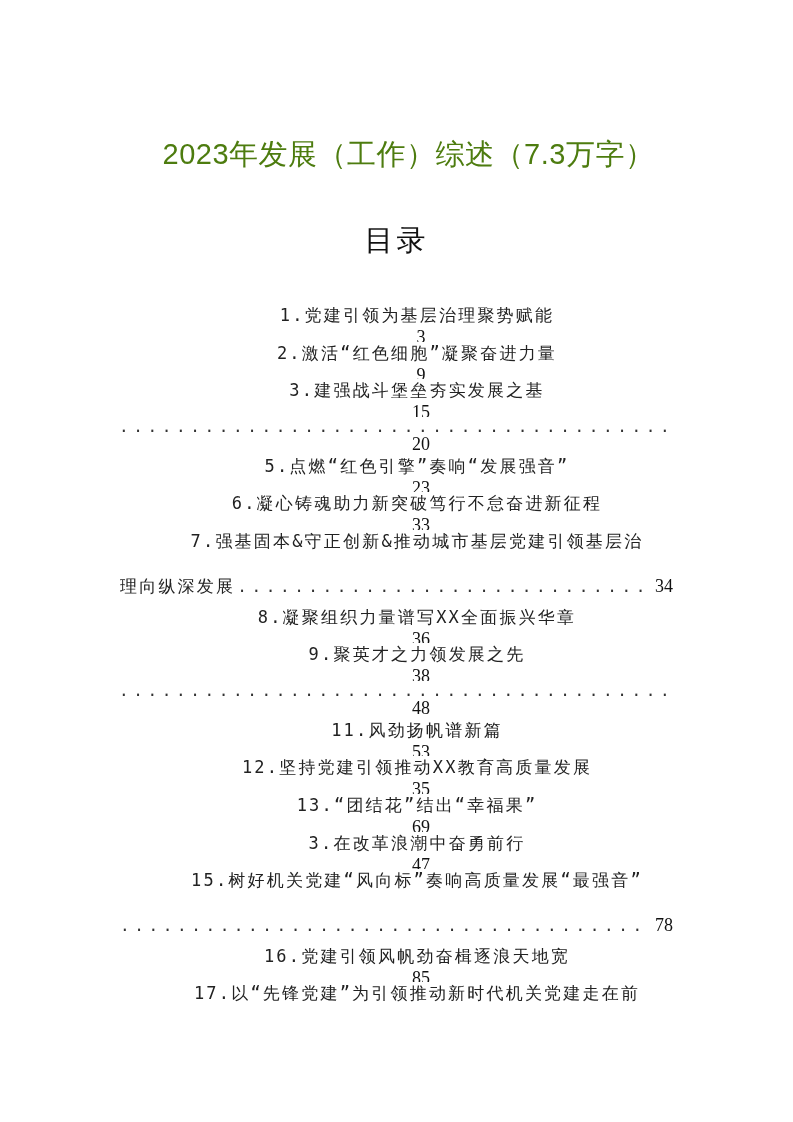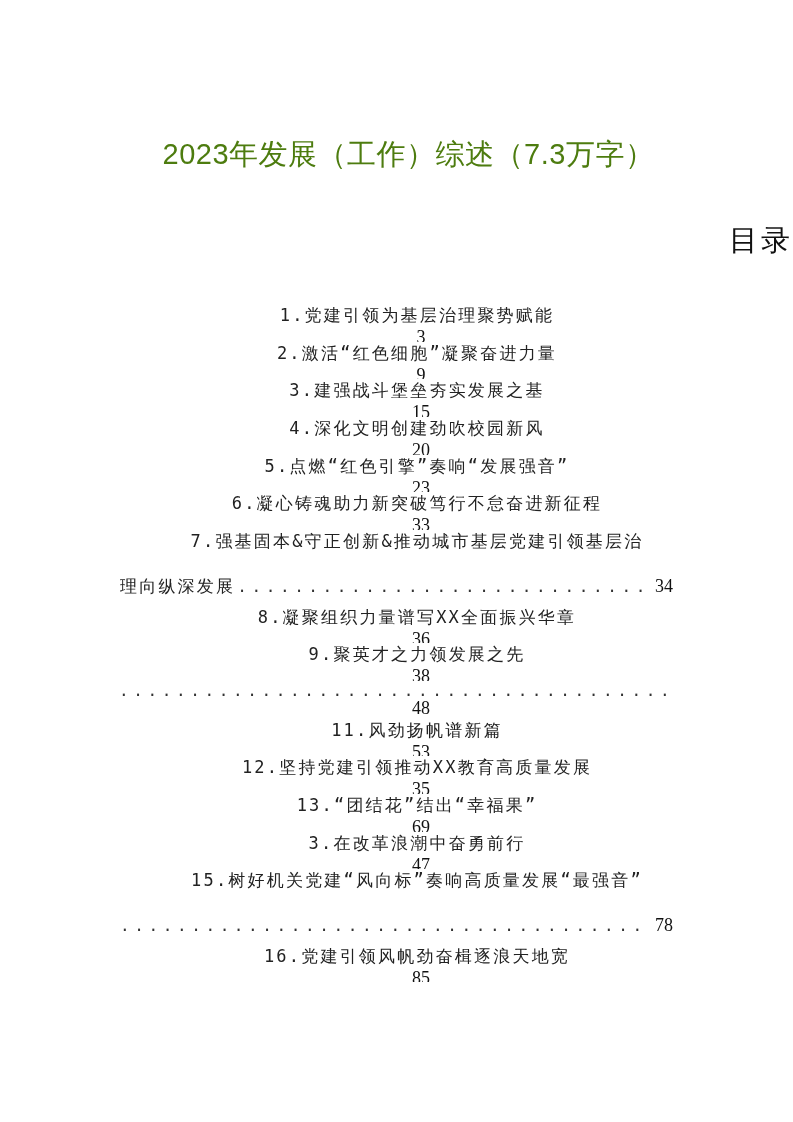--- a/index.html
+++ b/index.html
@@ -4,21 +4,21 @@
 <style>
   html, body { margin: 0; padding: 0; background: #ffffff; }
   body { width: 793px; height: 1122px; position: relative; overflow: hidden; color: #111; }
   .page { position: absolute; left: 0; top: 0; width: 793px; height: 1122px; background: #fff; }
   .title {
     position: absolute; left: 12px; width: 793px; top: 134px; text-align: center;
     font-family: Liberation Sans, sans-serif; font-size: 29px; line-height: 40px;
     letter-spacing: 0.5px; color: #4d7c0f;
   }
   .toc-heading {
-    position: absolute; left: 0; width: 793px; top: 220px; text-align: right;
+    position: absolute; left: 0; width: 793px; top: 220px; text-align: center;
     font-family: "Liberation Serif", "DejaVu Serif", serif; font-size: 29px; line-height: 40px;
     letter-spacing: 3px; color: #111;
   }
   .toc { position: absolute; left: 120px; top: 304px; width: 553px; }
   .line {
     position: relative; height: 37.7px; display: flex; align-items: center;
     font-family: "DejaVu Sans Mono", "Liberation Mono", monospace; font-size: 17px;
     color: #222; white-space: nowrap; overflow: hidden; letter-spacing: 2.2px;
   }
   .line.indent { padding-left: 43px; flex-direction: column; }
@@ -49,21 +49,20 @@
       <span class="label">2.激活“红色细胞”凝聚奋进力量</span>
       <span class="dots">............................................................................................</span>
       <span class="page-num">9</span>
     </div>
     <div class="line indent">
       <span class="label">3.建强战斗堡垒夯实发展之基</span>
       <span class="dots">............................................................................................</span>
       <span class="page-num">15</span>
     </div>
     <div class="line indent">
-      <span class="label">4.深化文明创建劲吹校园新风</span>
       <span class="dots">............................................................................................</span>
       <span class="page-num">20</span>
     </div>
     <div class="line indent">
       <span class="label">5.点燃“红色引擎”奏响“发展强音”</span>
       <span class="dots">............................................................................................</span>
       <span class="page-num">23</span>
     </div>
     <div class="line indent">
       <span class="label">6.凝心铸魂助力新突破笃行不怠奋进新征程</span>
@@ -117,14 +116,17 @@
     </div>
     <div class="line">
       <span class="dots">............................................................................................</span>
       <span class="page-num">78</span>
     </div>
     <div class="line indent">
       <span class="label">16.党建引领风帆劲奋楫逐浪天地宽</span>
       <span class="dots">............................................................................................</span>
       <span class="page-num">85</span>
     </div>
+    <div class="line indent">
+      <span class="label">17.以“先锋党建”为引领推动新时代机关党建走在前</span>
+    </div>
   </div>
 </div>
 
 </body></html>

